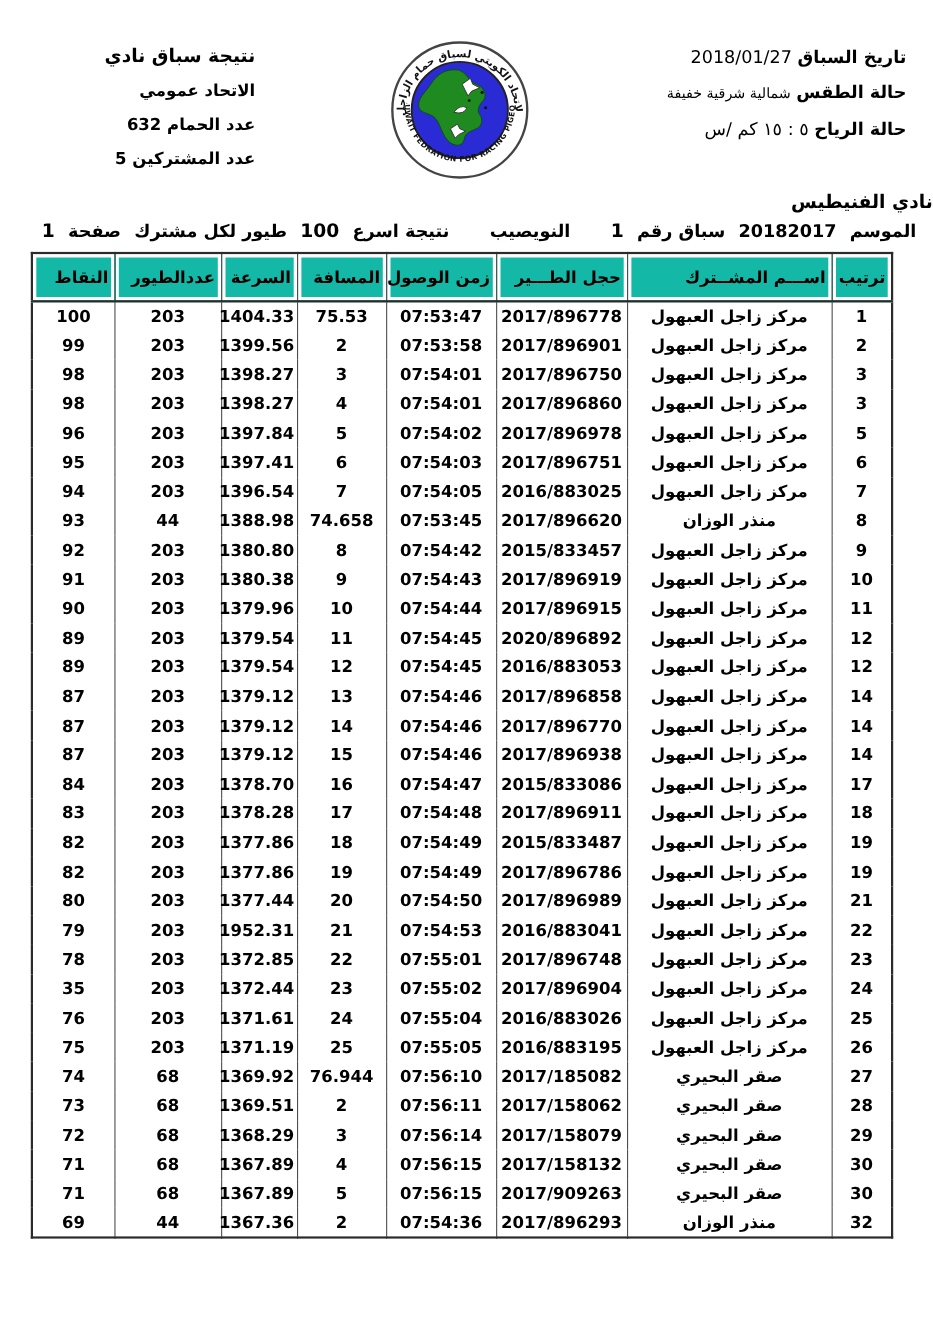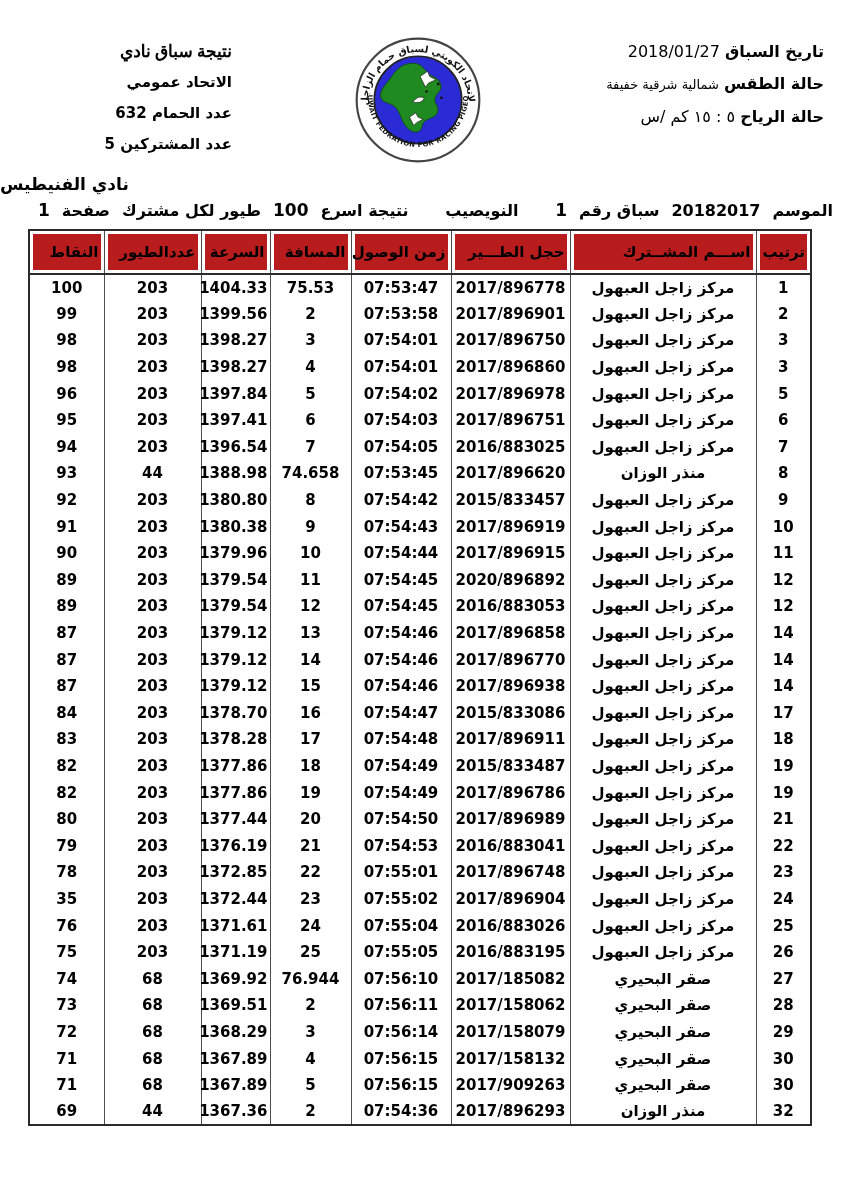--- a/index.html
+++ b/index.html
@@ -19,51 +19,51 @@
     position: absolute; top: 36px; right: 24px;
     text-align: right; line-height: 32px; font-size: 16px;
   }
   .hdr-right .lbl { font-weight: bold; }
   .hdr-right .val { font-weight: normal; }
   .hdr-right .val-small { font-weight: normal; font-size: 13px; text-align: right; }
   .hdr-left {
     position: absolute; top: 36px; right: 616px;
     text-align: right; line-height: 31px; white-space: nowrap;
   }
-  .hdr-left .l1 { font-weight: bold; font-size: 17px; font-family: Liberation Serif, serif; }
+  .hdr-left .l1 { font-weight: bold; font-size: 17px; }
   .hdr-left .l2 { font-weight: bold; font-size: 15px; }
   .hdr-left .l3, .hdr-left .l4 { font-weight: bold; font-size: 15px; }
 
   .logo-wrap { position: absolute; top: 36px; left: 354px; width: 128px; height: 128px; }
 
   
   .club-name {
     position: absolute; top: 174px; left: 0; width: 100%;
-    text-align: left; font-weight: bold; font-size: 17px;
+    text-align: right; font-weight: bold; font-size: 17px;
   }
   .info-row {
     position: absolute; top: 200px; right: 15px; left: 38px;
     display: flex; justify-content: space-between; align-items: baseline;
     font-weight: bold; font-size: 16px; white-space: nowrap;
   }
   .info-group { display: flex; align-items: baseline; gap: 12px; }
   .season-value { font-size: 16px; }
   .info-num { font-size: 17px; }
 
   
   table.results {
     position: absolute; top: 229px; right: 36px;
     width: 782px;
     border-collapse: collapse;
     border: 2px solid #2b2b2b;
     table-layout: fixed;
   }
   table.results thead tr { border-bottom: 2px solid #2b2b2b; }
   table.results th {
-    background: #b91c1c;
+    background: #14b8a6;
     box-shadow: inset 0 0 0 3px #ffffff;
     border-left: 1px solid #4d4d4d;
     height: 44px;
     font-size: 15px; font-weight: bold;
     text-align: right; padding: 0 5px 0 2px;
     white-space: nowrap; overflow: visible;
   }
   table.results th:last-child { border-left: none; }
   table.results td {
     border-left: 1px solid #4d4d4d;
@@ -387,21 +387,21 @@
       <td class="c-speed">1377.44</td>
       <td class="c-birds">203</td>
       <td class="c-points">80</td>
     </tr>
         <tr>
       <td class="c-rank">22</td>
       <td class="c-name">مركز زاجل العبهول</td>
       <td class="c-ring">2016/883041</td>
       <td class="c-time">07:54:53</td>
       <td class="c-dist">21</td>
-      <td class="c-speed">1376.19</td>
+      <td class="c-speed">1952.31</td>
       <td class="c-birds">203</td>
       <td class="c-points">79</td>
     </tr>
         <tr>
       <td class="c-rank">23</td>
       <td class="c-name">مركز زاجل العبهول</td>
       <td class="c-ring">2017/896748</td>
       <td class="c-time">07:55:01</td>
       <td class="c-dist">22</td>
       <td class="c-speed">1372.85</td>

